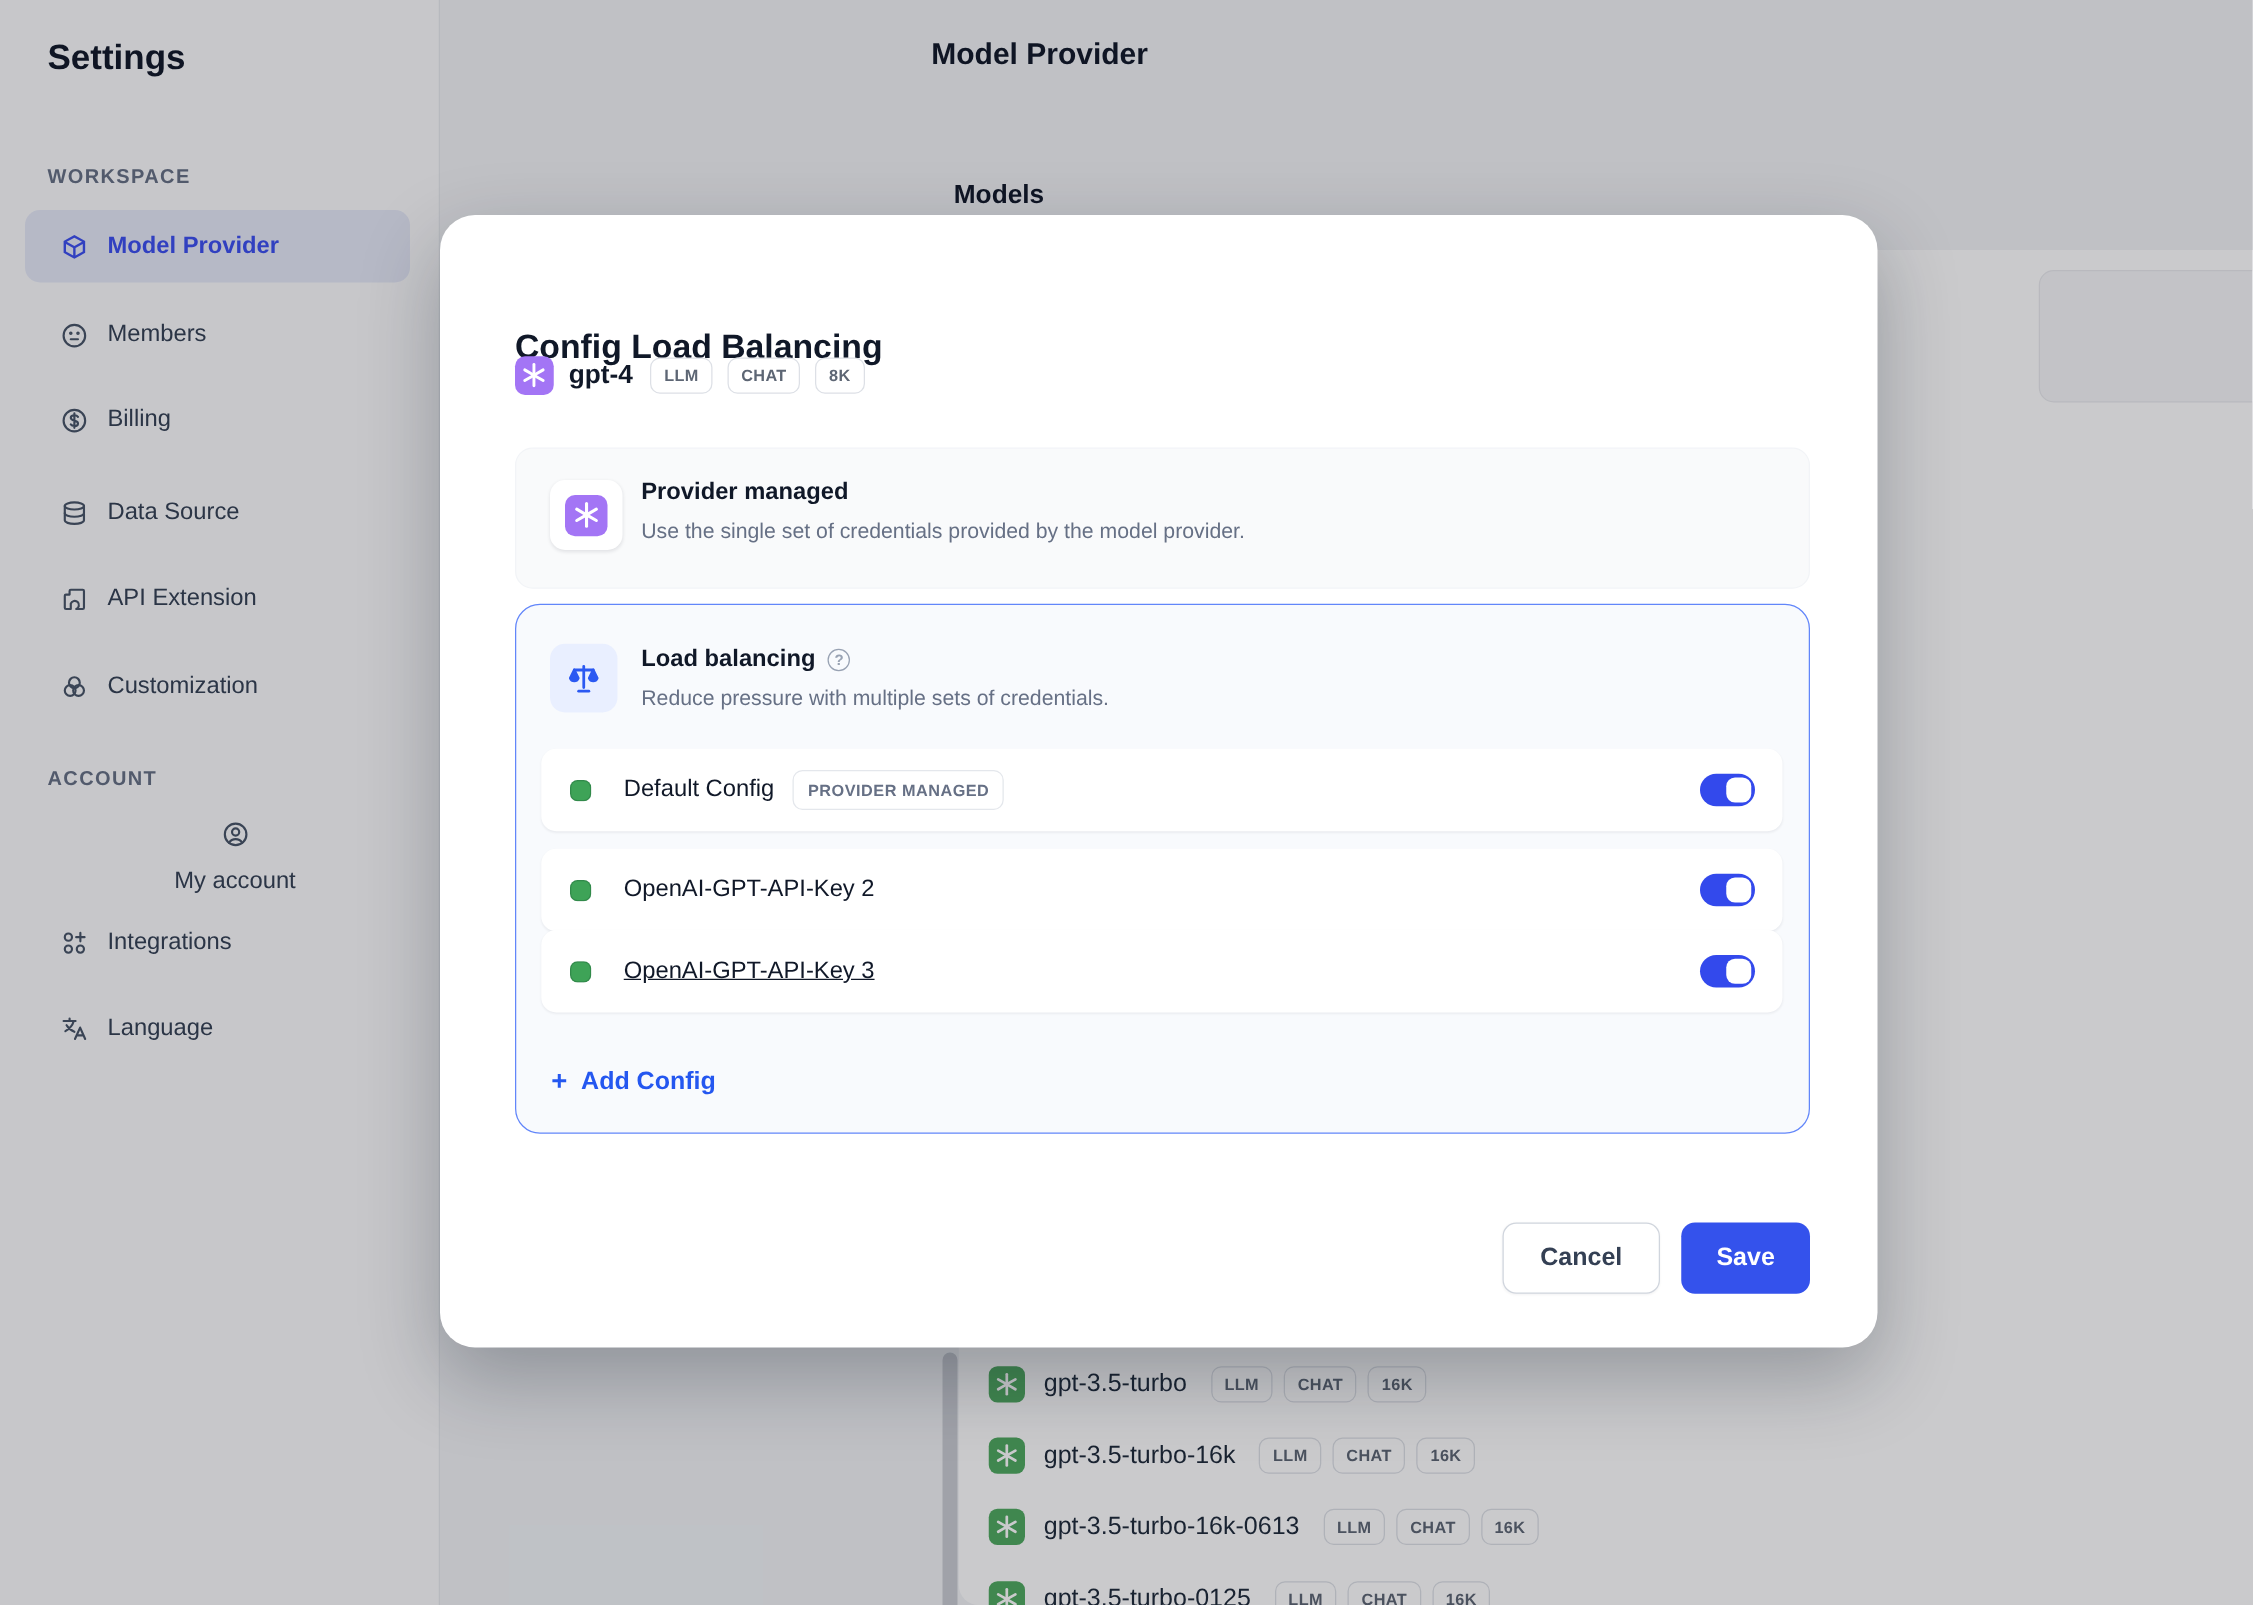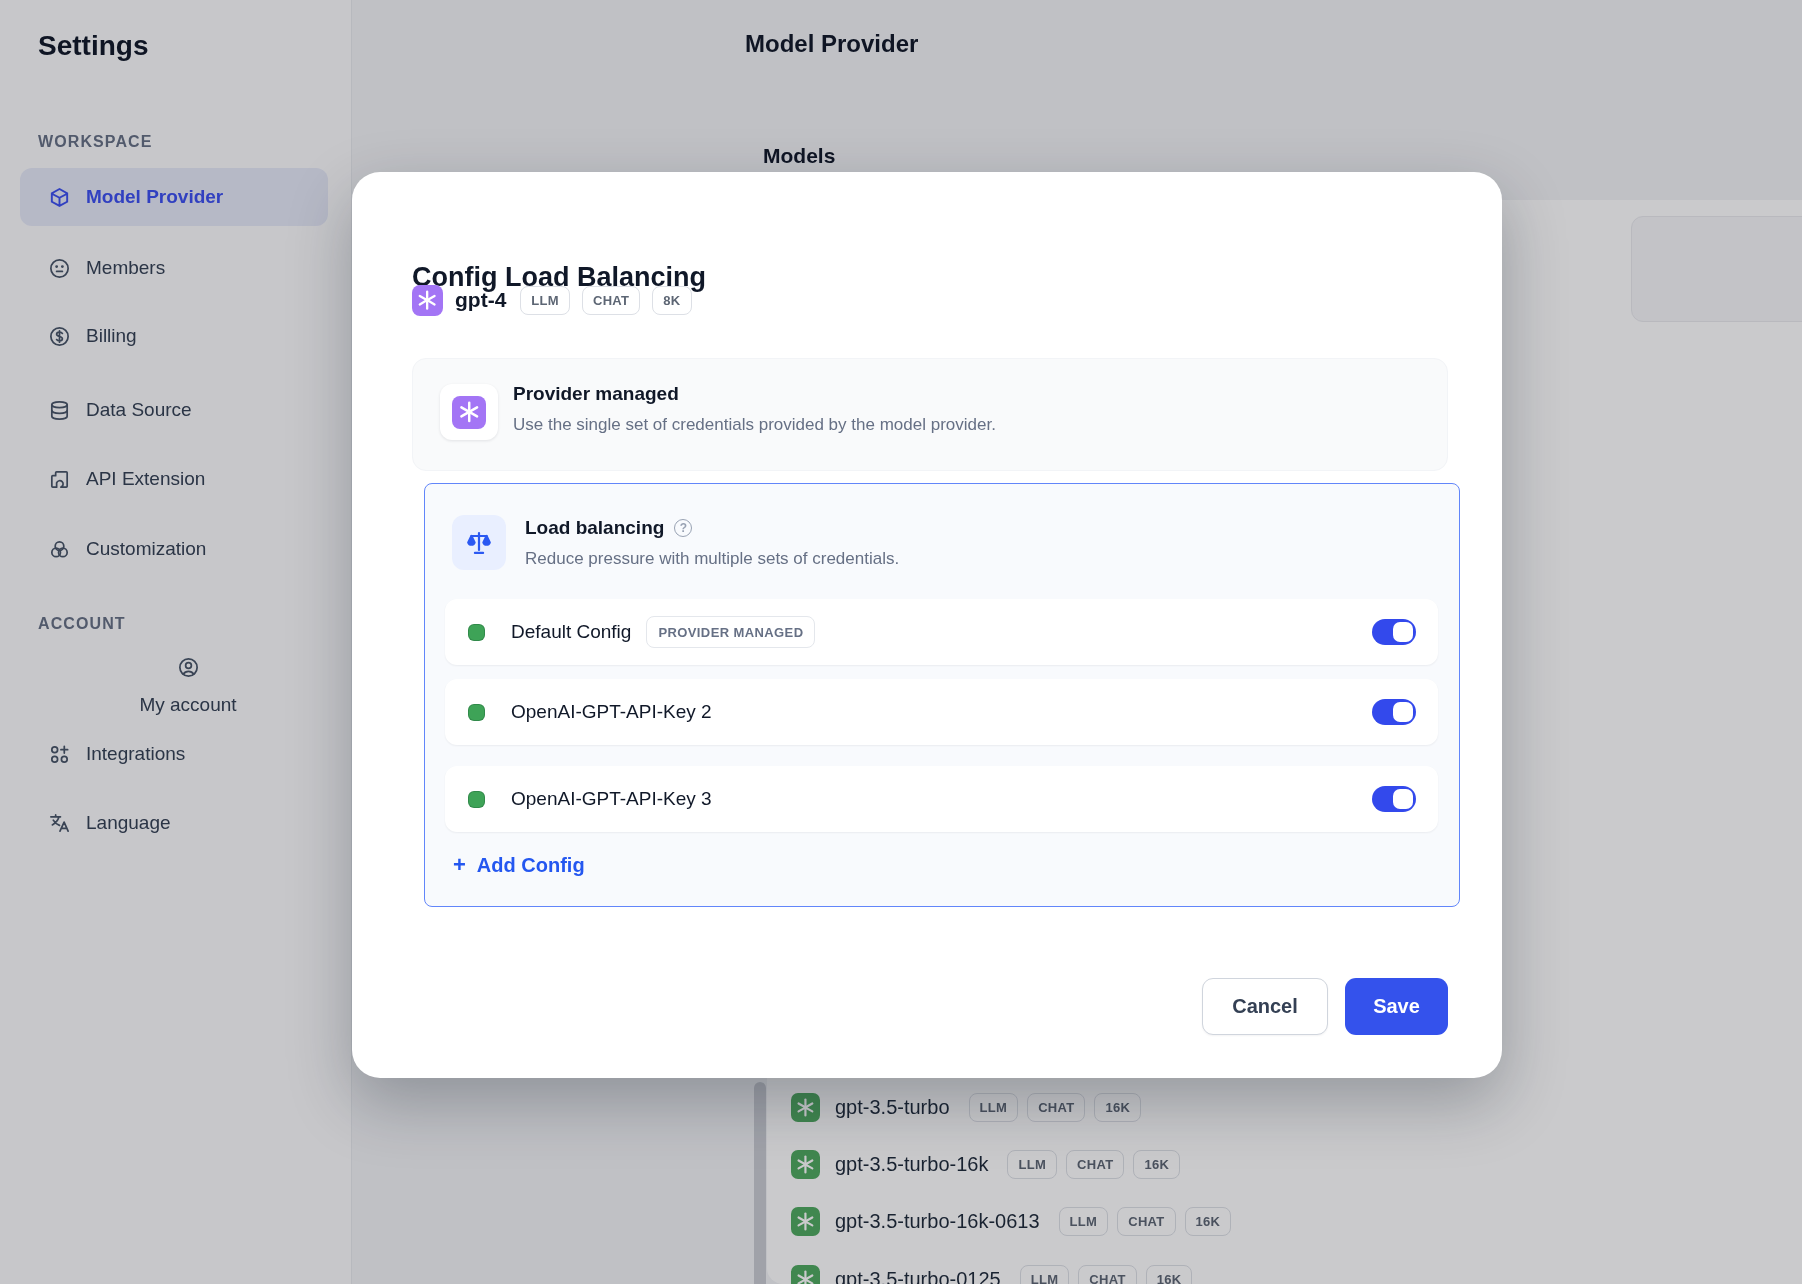--- a/index.html
+++ b/index.html
@@ -36,21 +36,21 @@
   .modal-title{position:absolute;left:60px;top:58px;font-size:27px;font-weight:700;color:#101828;margin-top:32px;}
   .chip-row{position:absolute;left:60px;top:112px;height:32px;display:flex;align-items:center;gap:12px;}
   .p-icon{width:31px;height:31px;border-radius:8px;background:#a375f5;display:flex;align-items:center;justify-content:center;flex:none;}
   .chip-name{font-size:21px;font-weight:600;color:#101828;margin-right:2px;}
   .chip-row .badge{background:#fff;}
   .pm-card{position:absolute;left:60px;top:186px;width:1036px;height:113px;background:#f9fafb;border:1px solid #f2f4f7;border-radius:14px;box-sizing:border-box;}
   .pm-tile{position:absolute;left:27px;top:25px;width:58px;height:56px;background:#ffffff;border-radius:12px;box-shadow:0 1px 3px rgba(16,24,40,.1);display:flex;align-items:center;justify-content:center;}
   .pm-tile .p-icon{width:34px;height:33px;}
   .opt-title{position:absolute;left:100px;top:24px;font-size:19px;font-weight:700;color:#101828;display:flex;align-items:center;gap:10px;}
   .opt-desc{position:absolute;left:100px;top:56px;font-size:17px;color:#667085;}
-  .lb-panel{position:absolute;left:60px;top:311px;width:1036px;height:424px;background:#f8fafd;border:1.5px solid #6286fa;border-radius:8px;box-sizing:border-box;margin-left:12px;}
+  .lb-panel{position:absolute;left:60px;top:311px;width:1036px;height:424px;background:#f8fafd;border:1.5px solid #6286fa;border-radius:20px;box-sizing:border-box;}
   .lb-tile{position:absolute;left:27px;top:31px;width:54px;height:55px;background:#e9efff;border-radius:12px;display:flex;align-items:center;justify-content:center;}
   .help-circle{width:18px;height:18px;border:1.5px solid #98a2b3;border-radius:50%;color:#98a2b3;font-size:12px;font-weight:700;display:inline-flex;align-items:center;justify-content:center;box-sizing:border-box;}
   .cfg-row{position:absolute;left:20px;width:993px;height:66px;background:#ffffff;border-radius:12px;box-shadow:0 1px 2px rgba(16,24,40,.06);display:flex;align-items:center;padding:0 22px 0 23px;box-sizing:border-box;}
   .cfg-dot{width:17px;height:17px;border-radius:6px;background:#3ea357;border:1px solid rgba(20,83,45,.3);box-sizing:border-box;flex:none;}
   .cfg-name{font-size:19px;font-weight:500;color:#101828;margin-left:26px;}
   .cfg-badge{margin-left:15px;height:30px;display:inline-flex;align-items:center;padding:0 11px;border:1px solid #e4e7ec;border-radius:8px;font-size:13px;font-weight:600;letter-spacing:.4px;color:#667085;background:#fff;}
   .cfg-toggle{position:relative;margin-left:auto;width:44px;height:26px;border-radius:13px;background:#3349ec;cursor:pointer;flex:none;}
   .cfg-toggle .knob{position:absolute;right:3px;top:3px;width:20px;height:20px;border-radius:7px;background:#fff;}
   .add-config{position:absolute;left:28px;top:368px;display:flex;align-items:center;gap:11px;font-size:20px;font-weight:600;color:#2457f0;cursor:pointer;}
   .add-config .plus{font-size:22px;font-weight:600;}
@@ -292,21 +292,21 @@
           <span class="knob"></span>
         </span>
     </div>
     <div class="cfg-row" style="top:195px;">
       <span class="cfg-dot"></span>
       <span class="cfg-name">OpenAI-GPT-API-Key 2</span>
       <span class="cfg-toggle">
           <span class="knob"></span>
         </span>
     </div>
-    <div class="cfg-row" style="top:282px;">
+    <div class="cfg-row" style="top:260px;text-decoration:underline;">
       <span class="cfg-dot"></span>
       <span class="cfg-name">OpenAI-GPT-API-Key 3</span>
       <span class="cfg-toggle">
           <span class="knob"></span>
         </span>
     </div>
 
     <div class="add-config">
       <span class="plus">+</span>
       <span>Add Config</span>

